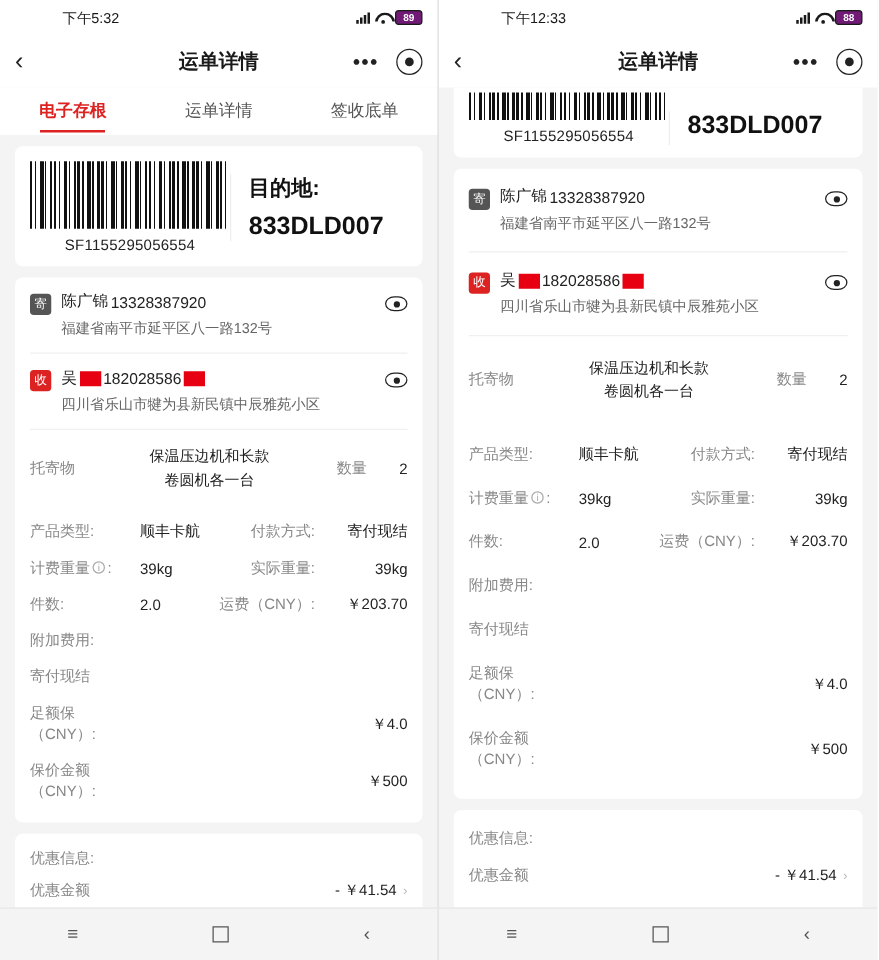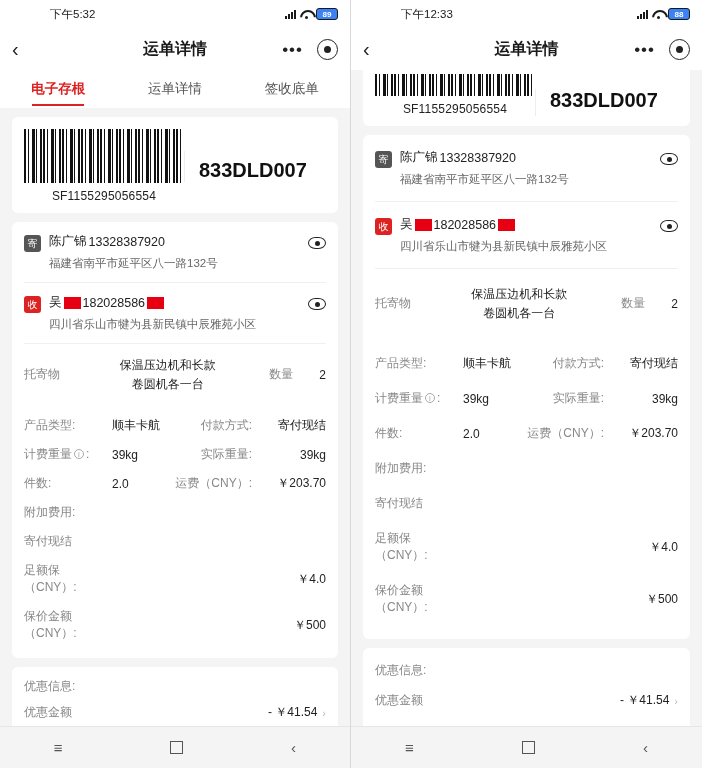--- a/index.html
+++ b/index.html
@@ -60,21 +60,21 @@
   }
   .batt {
     display: flex; align-items: center;
     border: 1px solid #1a1a1a;
     border-radius: 3px;
     padding: 0 2px;
     height: 12px;
     font-size: 8px;
     font-weight: bold;
     color: #ffffff;
-    background: #3b82f6;
+    background: #701a75;
     min-width: 22px;
     justify-content: center;
   }
 
   
   .navbar {
     height: 42px;
     background: #ffffff;
     display: flex;
     align-items: center;
@@ -396,20 +396,21 @@
 
     <div class="content">
 
       <div class="card">
         <div class="barcode-row">
           <div class="barcode-box">
             <div class="barcode"></div>
             <div class="barcode-num">SF1155295056554</div>
           </div>
           <div class="dest-box">
+            <div class="dest-label">目的地:</div>
             <div class="dest-code">833DLD007</div>
           </div>
         </div>
       </div>
 
       <div class="card">
         <div class="addr-row">
           <span class="tag send">寄</span>
           <div class="addr-main">
             <div class="addr-name">

